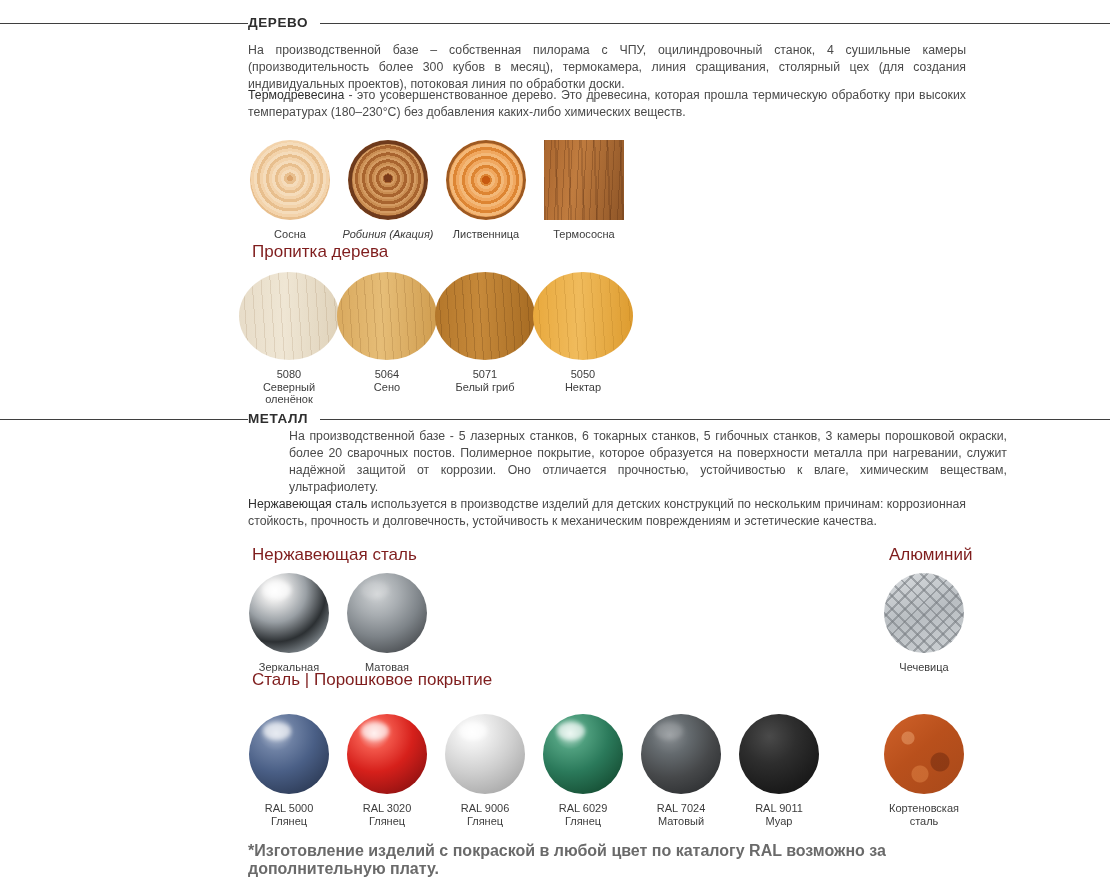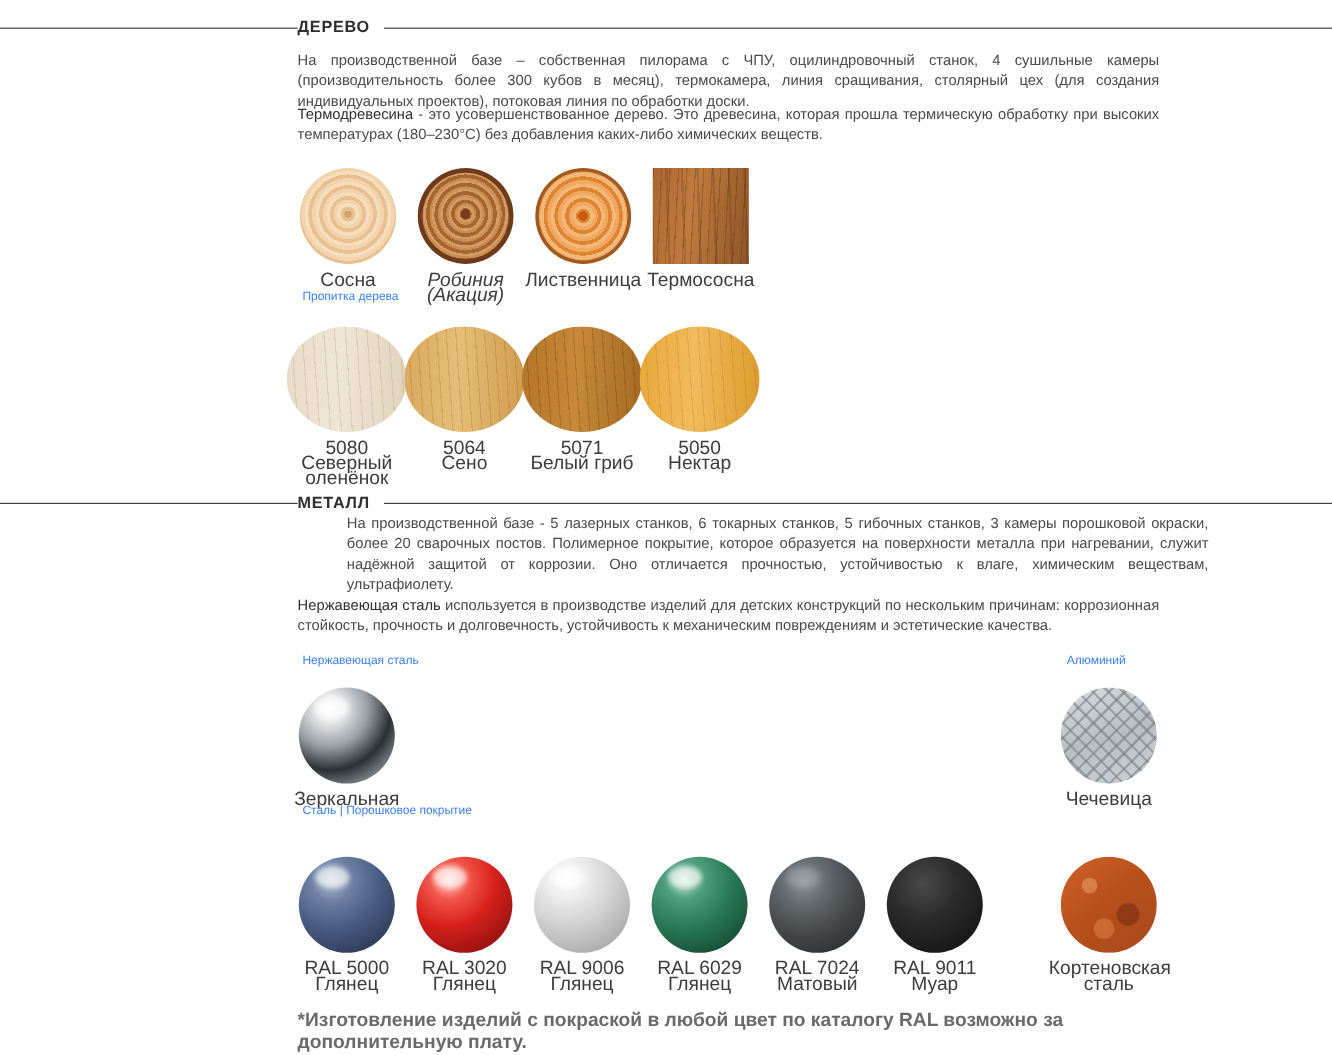--- a/index.html
+++ b/index.html
@@ -61,22 +61,22 @@
     text-align: justify;
   }
   .para b {
     color: #2f2f2f;
     font-weight: normal;
   }
 
   
   .group-label {
     position: absolute;
-    font-size: 10px;
-    color: #3b82f6;
+    font-size: 17px;
+    color: #7f1d1d;
     white-space: nowrap;
   }
 
   
   .swatch {
     position: absolute;
     width: 100px;
     text-align: center;
   }
   .disc {
@@ -87,21 +87,21 @@
     position: relative;
     overflow: hidden;
   }
   .disc.square {
     border-radius: 0;
     width: 80px;
     height: 80px;
   }
   .caption {
     margin-top: 8px;
-    font-size: 16px;
+    font-size: 11px;
     line-height: 12.5px;
     color: #3c3c3c;
   }
   .caption .sub {
     display: block;
   }
 
   
   .sphere {
     width: 80px; height: 80px;
@@ -241,20 +241,25 @@
 
   <div class="group-label" style="left:252px; top:545px;">Нержавеющая сталь</div>
   <div class="group-label" style="left:889px; top:545px;">Алюминий</div>
 
   <div class="swatch" style="left:239px; top:573px;">
     <div class="sphere" style="background:
         radial-gradient(circle at 32% 22%, #ffffff 0%, #e8e8e8 14%, #9aa0a5 38%, #2c3033 62%, #6f767b 78%, #c9cdd0 92%, #8e9499 100%);"></div>
     <div class="caption">Зеркальная</div>
   </div>
 
+  <div class="swatch" style="left:337px; top:573px;">
+    <div class="sphere matte" style="background:
+        radial-gradient(circle at 38% 26%, #cfd2d4 0%, #a8adb1 28%, #7e8489 55%, #55595d 78%, #3d4145 100%);"></div>
+    <div class="caption">Матовая</div>
+  </div>
 
   <div class="swatch" style="left:874px; top:573px;">
     <div class="disc" style="background:
         repeating-linear-gradient(45deg, rgba(120,125,130,.55) 0 2px, rgba(255,255,255,0) 2px 9px),
         repeating-linear-gradient(-45deg, rgba(120,125,130,.55) 0 2px, rgba(255,255,255,0) 2px 9px),
         linear-gradient(160deg, #d9dcdf 0%, #b9bec2 50%, #cdd1d4 100%);"></div>
     <div class="caption">Чечевица</div>
   </div>
 
   <div class="group-label" style="left:252px; top:670px;">Сталь | Порошковое покрытие</div>

